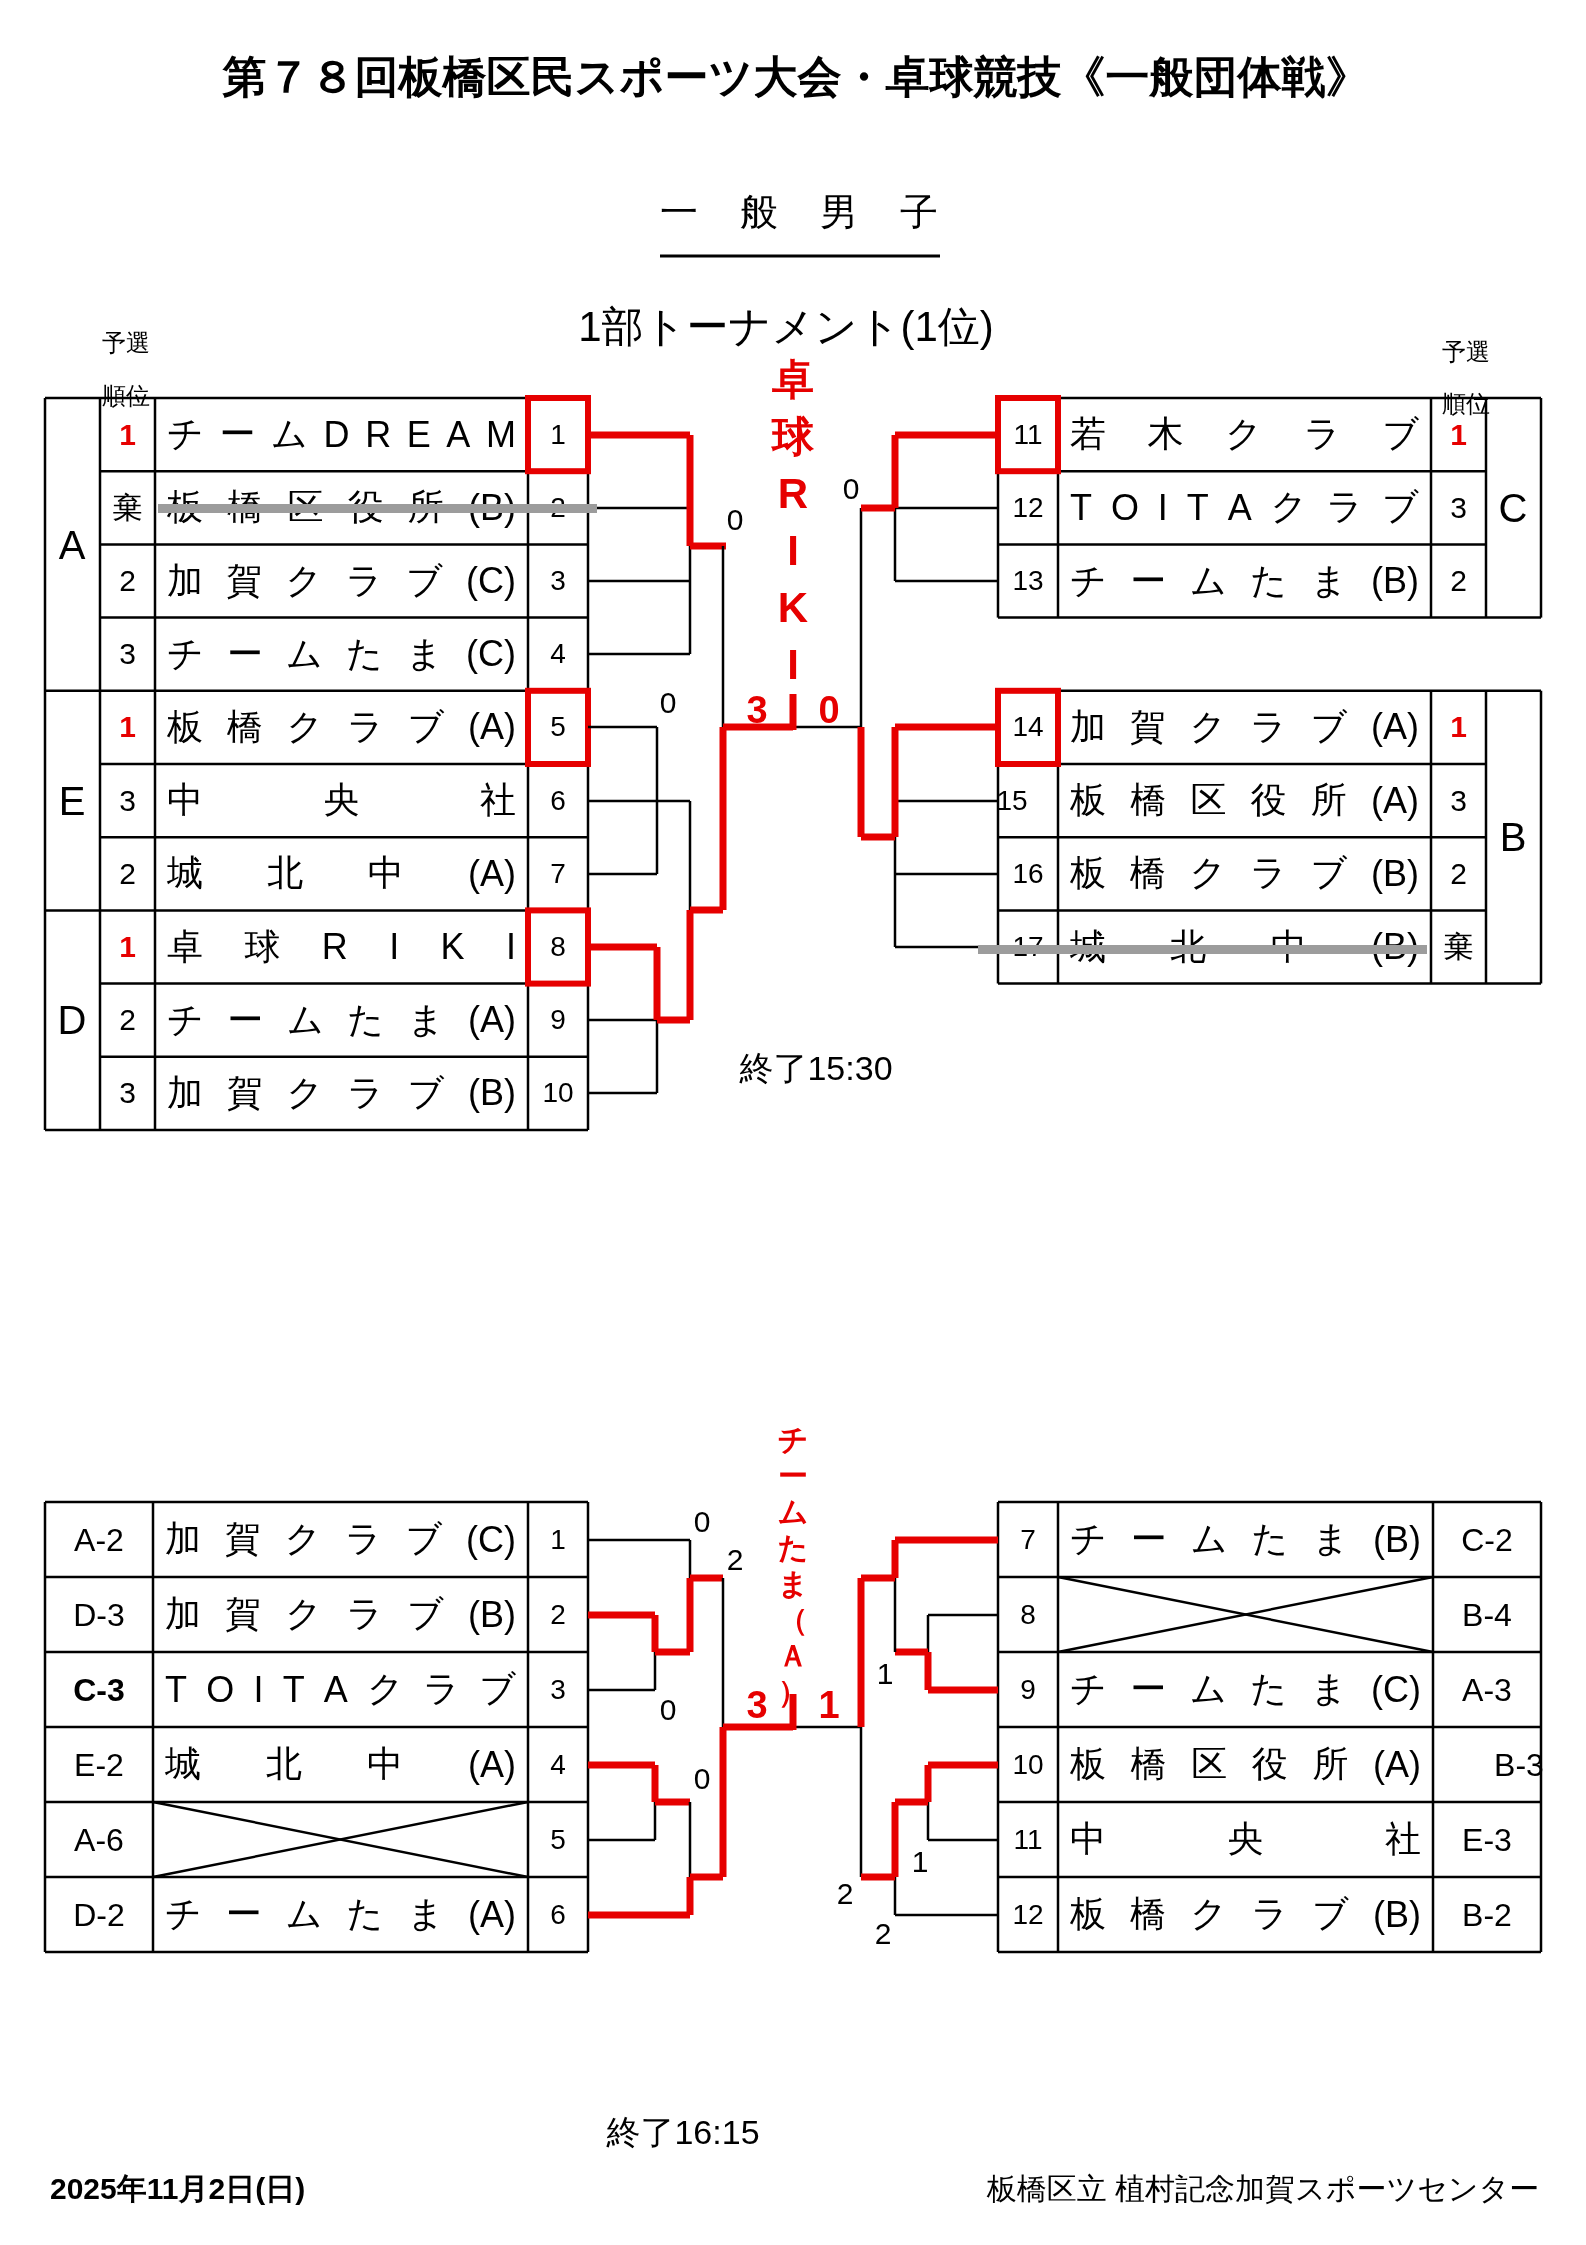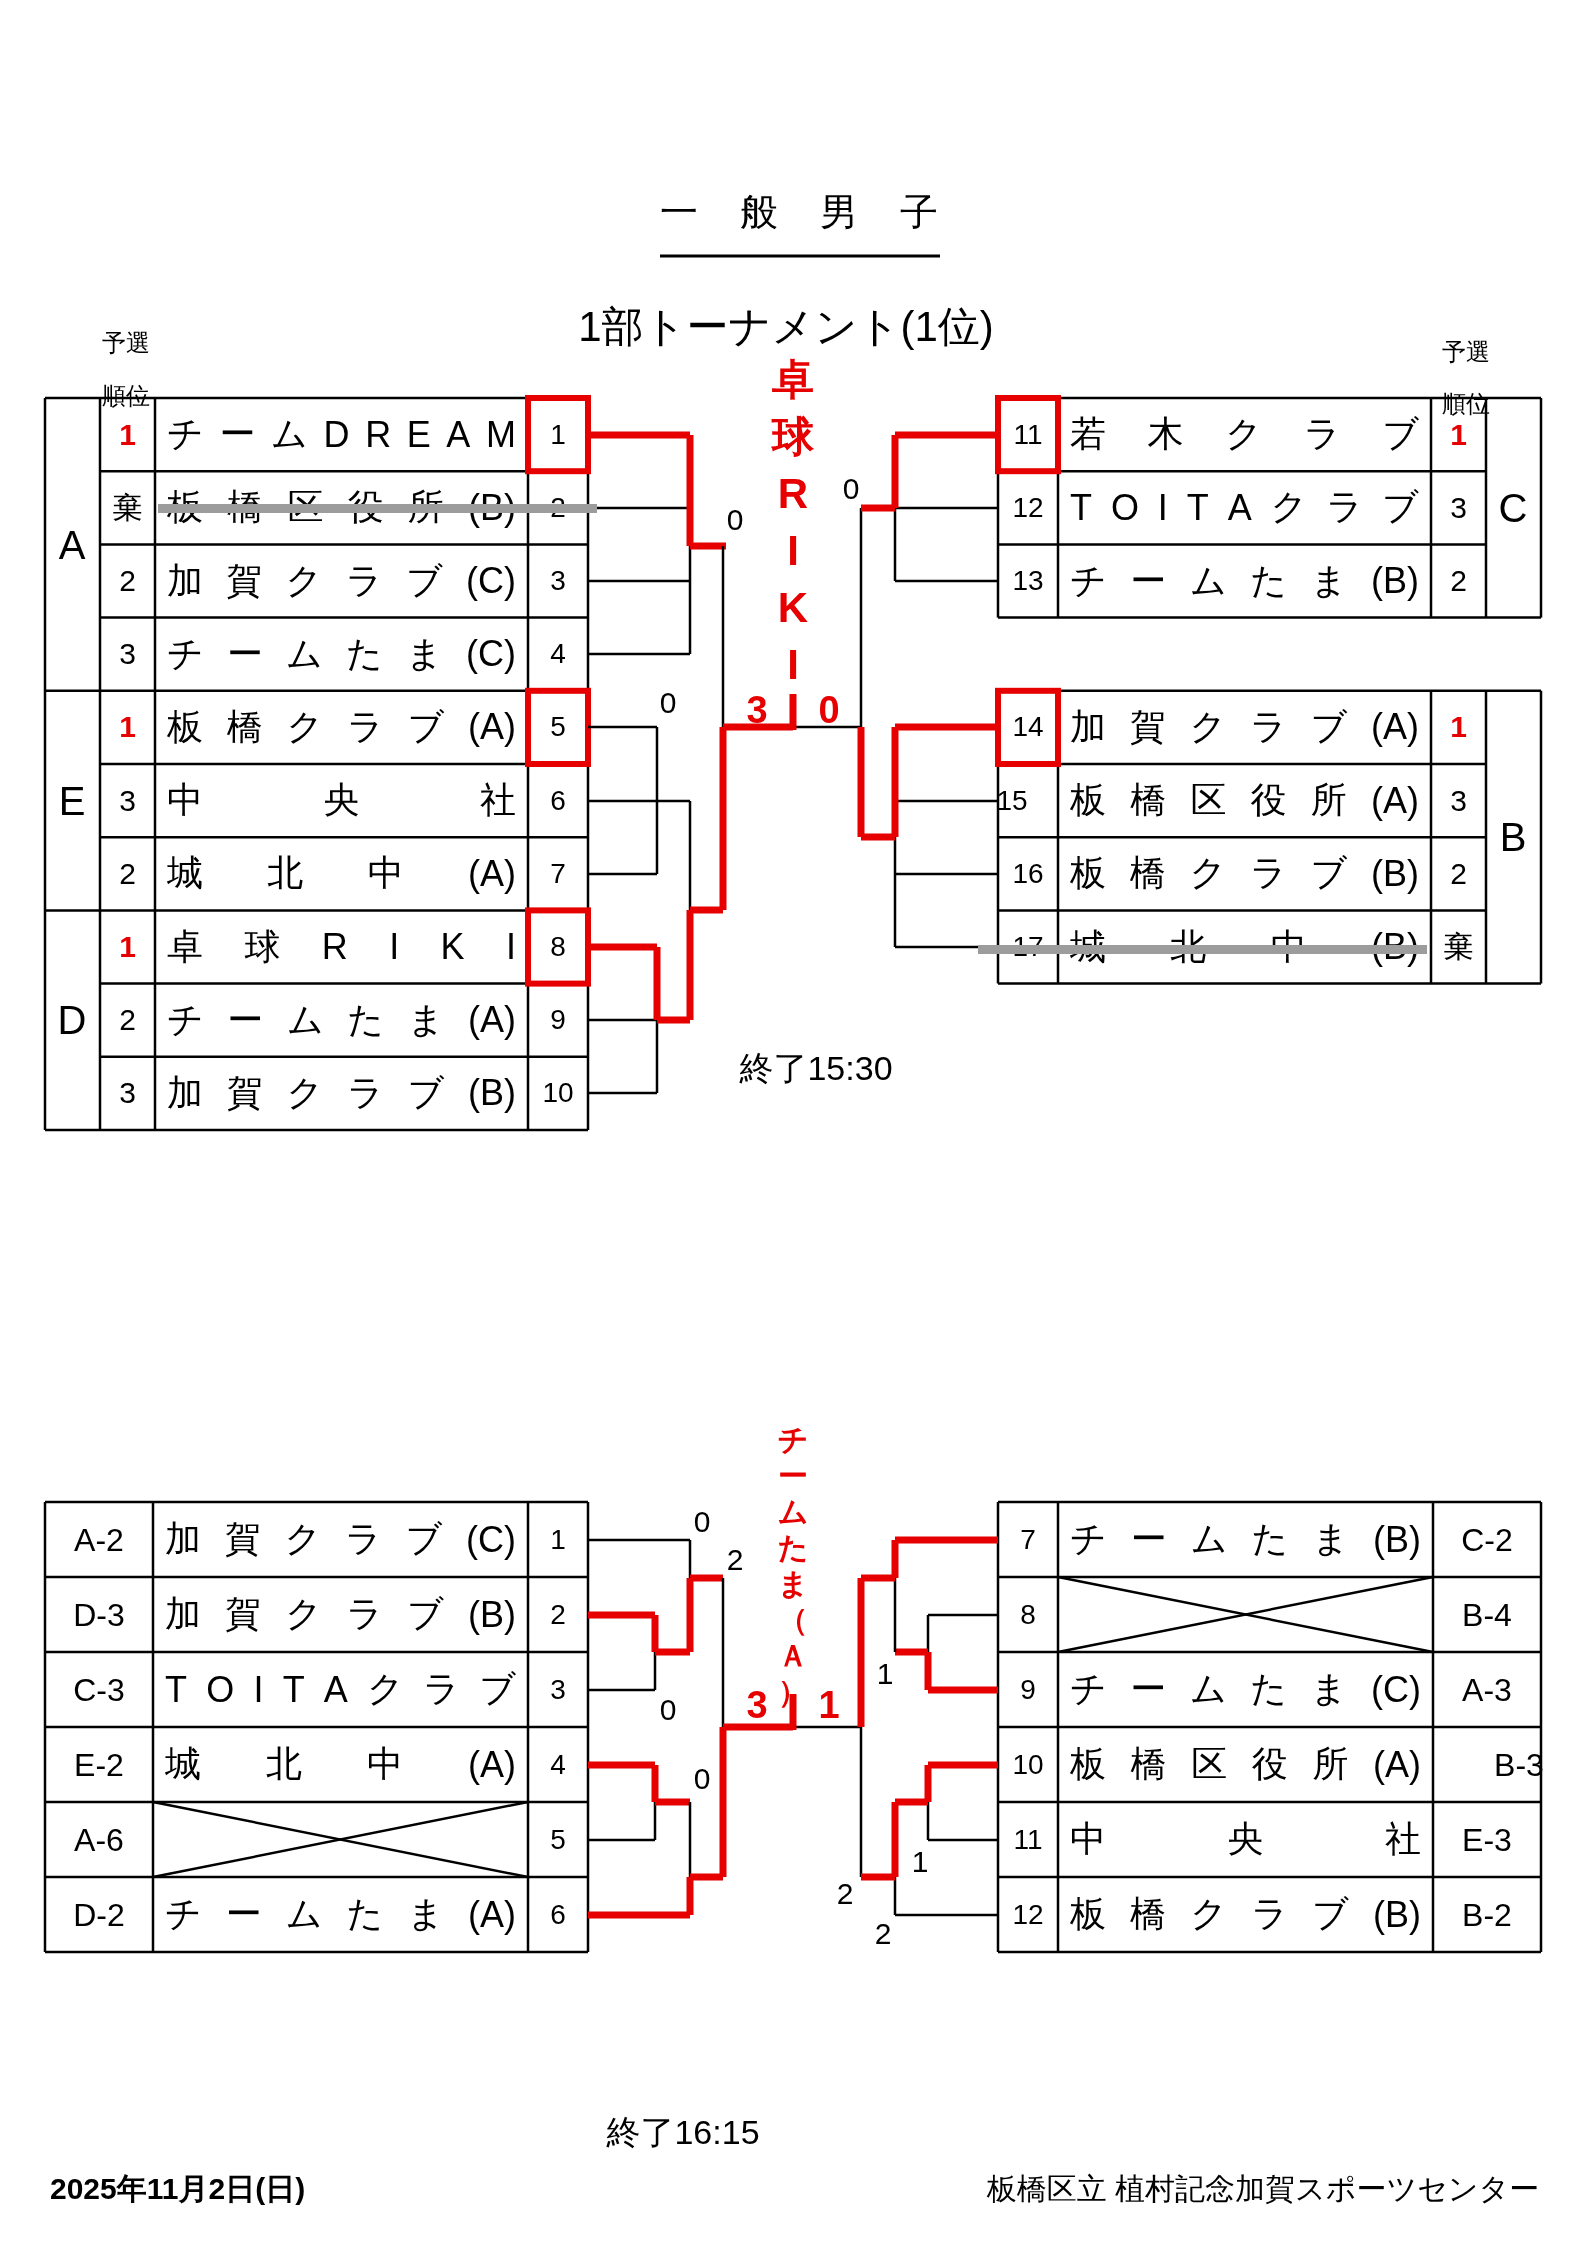--- a/index.html
+++ b/index.html
@@ -165,20 +165,21 @@
       <line x1="895" y1="1578" x2="861" y2="1578" stroke="#e60000" stroke-width="7"></line>
       <line x1="928" y1="1765" x2="928" y2="1802" stroke="#e60000" stroke-width="7"></line>
       <line x1="928" y1="1802" x2="928" y2="1840" stroke="#000000" stroke-width="2.5"></line>
       <line x1="928" y1="1802" x2="895" y2="1802" stroke="#e60000" stroke-width="7"></line>
       <line x1="895" y1="1802" x2="895" y2="1877" stroke="#e60000" stroke-width="7"></line>
       <line x1="895" y1="1877" x2="895" y2="1915" stroke="#000000" stroke-width="2.5"></line>
       <line x1="895" y1="1877" x2="861" y2="1877" stroke="#e60000" stroke-width="7"></line>
       <line x1="660" y1="256" x2="940" y2="256" stroke="#000000" stroke-width="3"></line>
     </svg>
 
+  <div class="txt bold" style="left:796px;top:77px;font-size:44px;">第７８回板橋区民スポーツ大会・卓球競技《一般団体戦》</div>
   <div class="txt" style="left:800px;top:212px;font-size:38px;letter-spacing:2px;">一　般　男　子</div>
 
   <div class="txt" style="left:786px;top:327px;font-size:42px;">1部トーナメント(1位)</div>
 
   <div class="txt" style="left:816px;top:1068px;font-size:34px;">終了15:30</div>
   <div class="txt" style="left:683px;top:2132px;font-size:34px;">終了16:15</div>
 
   <div class="txt left-anchor" style="left:50px;top:2189px;font-size:30px;font-weight:bold;">2025年11月2日(日)</div>
   <div class="txt" style="left:1263px;top:2189px;font-size:30px;">板橋区立 植村記念加賀スポーツセンター</div>
 <div class="txt bold red" style="left: 127.5px; top: 434.6px; font-size: 30px;">1</div>
@@ -365,21 +366,21 @@
     <div class="txt" style="left: 99px; top: 1614.5px; font-size: 32px;">D-3</div>
     <div class="name" style="left: 153px; width: 375px; top: 1587.5px; height: 54px; font-size: 36px;">
       <span>加</span>
       <span>賀</span>
       <span>ク</span>
       <span>ラ</span>
       <span>ブ</span>
       <span>(B)</span>
     </div>
     <div class="txt" style="left: 558px; top: 1614.5px; font-size: 28px;">2</div>
-    <div class="txt" style="left: 99px; top: 1689.5px; font-size: 32px;">C-3</div>
+    <div class="txt" style="left: 99px; top: 1689.5px; font-size: 32px; font-weight: bold;">C-3</div>
     <div class="name" style="left: 153px; width: 375px; top: 1662.5px; height: 54px; font-size: 36px;">
       <span>T</span>
       <span>O</span>
       <span>I</span>
       <span>T</span>
       <span>A</span>
       <span>ク</span>
       <span>ラ</span>
       <span>ブ</span>
     </div>

